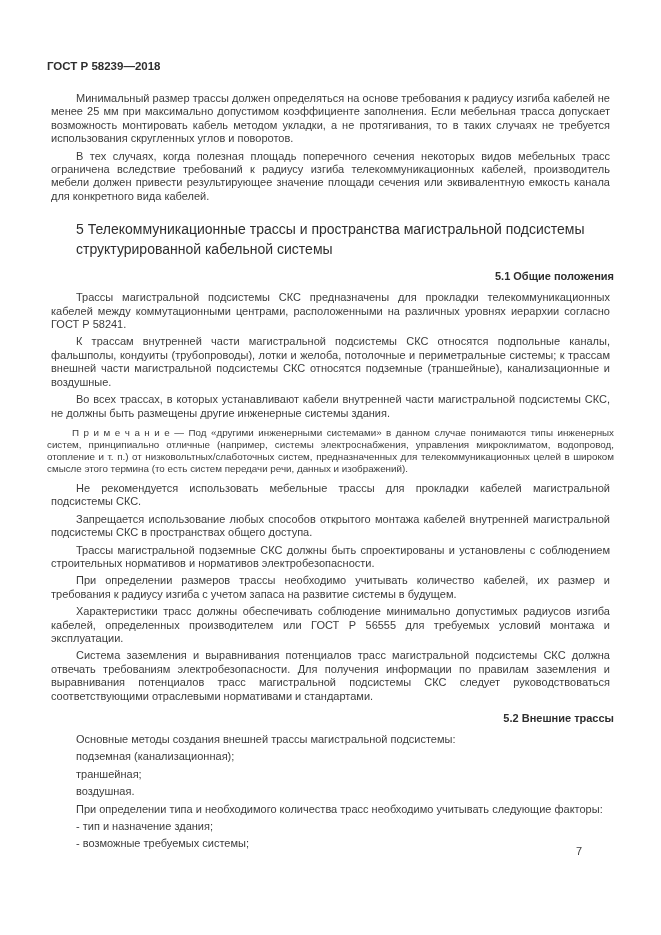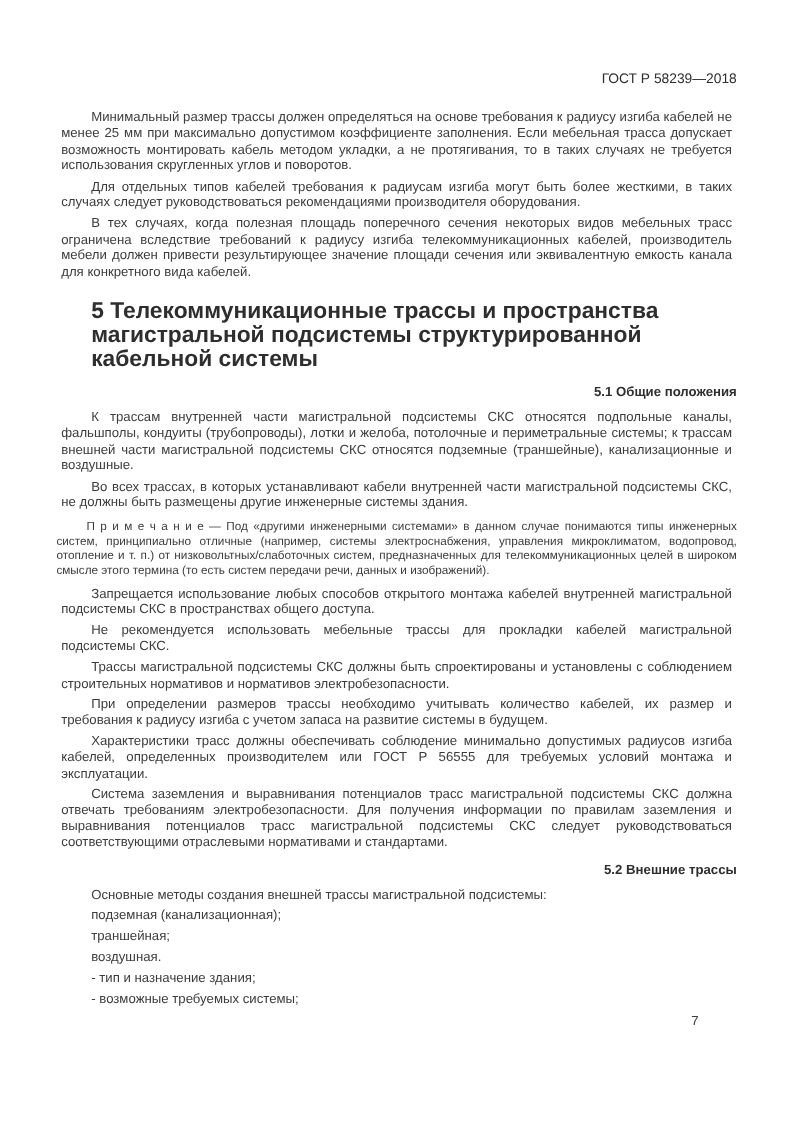--- a/index.html
+++ b/index.html
@@ -14,22 +14,22 @@
     background: #ffffff;
     font-family: "Liberation Sans", "DejaVu Sans", sans-serif;
     color: #3c3c3c;
     overflow: hidden;
     box-sizing: border-box;
     padding: 60px 47px 0 47px;
   }
   .doc-header {
     font-size: 11.5px;
     line-height: 13px;
-    font-weight: 400;
-    text-align: right;
+    font-weight: 700;
+    text-align: left;
     color: #2e2e2e;
     margin: 0 0 19px 0;
   }
   .doc-body p, .doc-body h2, .doc-body h3 {
     margin: 4px;
   }
   .paragraph {
     font-size: 11px;
     line-height: 13.4px;
     text-indent: 25px;
@@ -38,23 +38,23 @@
   }
   .note {
     font-size: 9.8px;
     line-height: 12px;
     text-indent: 25px;
     text-align: justify;
     margin: 7px 0 7px 0 !important;
     color: #3c3c3c;
   }
   .section-heading {
-    font-size: 19px;
+    font-size: 14px;
     line-height: 20px;
-    font-weight: 700;
+    font-weight: 400;
     color: #2e2e2e;
     padding-left: 29px;
     margin: 16px 0 10px 0 !important;
     text-align: left;
   }
   .subsection-heading {
     font-size: 11px;
     line-height: 14px;
     font-weight: 700;
     color: #2e2e2e;
@@ -72,36 +72,37 @@
   }
 </style>
 </head>
 <body>
 
 <div class="page">
   <div class="doc-header">ГОСТ Р 58239—2018</div>
 
   <div class="doc-body">
       <p class="paragraph">Минимальный размер трассы должен определяться на основе требования к радиусу изгиба кабелей не менее 25 мм при максимально допустимом коэффициенте заполнения. Если мебельная трасса допускает возможность монтировать кабель методом укладки, а не протягивания, то в таких случаях не требуется использования скругленных углов и поворотов.</p>
-      <p class="paragraph">Для отдельных типов кабелей требования к радиусам изгиба могут быть более жесткими, в таких случаях следует руководствоваться рекомендациями производителя оборудования.</p>
       <p class="paragraph">В тех случаях, когда полезная площадь поперечного сечения некоторых видов мебельных трасс ограничена вследствие требований к радиусу изгиба телекоммуникационных кабелей, производитель мебели должен привести результирующее значение площади сечения или эквивалентную емкость канала для конкретного вида кабелей.</p>
       <h2 class="section-heading">5 Телекоммуникационные трассы и пространства магистральной подсистемы структурированной кабельной системы</h2>
       <h3 class="subsection-heading">5.1 Общие положения</h3>
+      <p class="paragraph">Трассы магистральной подсистемы СКС предназначены для прокладки телекоммуникационных кабелей между коммутационными центрами, расположенными на различных уровнях иерархии согласно ГОСТ Р 58241.</p>
       <p class="paragraph">К трассам внутренней части магистральной подсистемы СКС относятся подпольные каналы, фальшполы, кондуиты (трубопроводы), лотки и желоба, потолочные и периметральные системы; к трассам внешней части магистральной подсистемы СКС относятся подземные (траншейные), канализационные и воздушные.</p>
       <p class="paragraph">Во всех трассах, в которых устанавливают кабели внутренней части магистральной подсистемы СКС, не должны быть размещены другие инженерные системы здания.</p>
       <p class="note">П р и м е ч а н и е — Под «другими инженерными системами» в данном случае понимаются типы инженерных систем, принципиально отличные (например, системы электроснабжения, управления микроклиматом, водопровод, отопление и т. п.) от низковольтных/слаботочных систем, предназначенных для телекоммуникационных целей в широком смысле этого термина (то есть систем передачи речи, данных и изображений).</p>
+      <p class="paragraph">Не рекомендуется использовать мебельные трассы для прокладки кабелей магистральной подсистемы СКС.</p>
       <p class="paragraph">Запрещается использование любых способов открытого монтажа кабелей внутренней магистральной подсистемы СКС в пространствах общего доступа.</p>
-      <p class="paragraph">Не рекомендуется использовать мебельные трассы для прокладки кабелей магистральной подсистемы СКС.</p>
-      <p class="paragraph">Трассы магистральной подсистемы СКС должны быть спроектированы и установлены с соблюдением строительных нормативов и нормативов электробезопасности.</p>
+      <p class="paragraph">Трассы магистральной подземные СКС должны быть спроектированы и установлены с соблюдением строительных нормативов и нормативов электробезопасности.</p>
       <p class="paragraph">При определении размеров трассы необходимо учитывать количество кабелей, их размер и требования к радиусу изгиба с учетом запаса на развитие системы в будущем.</p>
       <p class="paragraph">Характеристики трасс должны обеспечивать соблюдение минимально допустимых радиусов изгиба кабелей, определенных производителем или ГОСТ Р 56555 для требуемых условий монтажа и эксплуатации.</p>
       <p class="paragraph">Система заземления и выравнивания потенциалов трасс магистральной подсистемы СКС должна отвечать требованиям электробезопасности. Для получения информации по правилам заземления и выравнивания потенциалов трасс магистральной подсистемы СКС следует руководствоваться соответствующими отраслевыми нормативами и стандартами.</p>
       <h3 class="subsection-heading">5.2 Внешние трассы</h3>
       <p class="paragraph">Основные методы создания внешней трассы магистральной подсистемы:</p>
       <p class="paragraph">подземная (канализационная);</p>
       <p class="paragraph">траншейная;</p>
       <p class="paragraph">воздушная.</p>
+      <p class="paragraph">При определении типа и необходимого количества трасс необходимо учитывать следующие факторы:</p>
       <p class="paragraph">- тип и назначение здания;</p>
       <p class="paragraph">- возможные требуемых системы;</p>
     </div>
 
   <div class="page-number">7</div>
 </div>
 
 </body></html>

